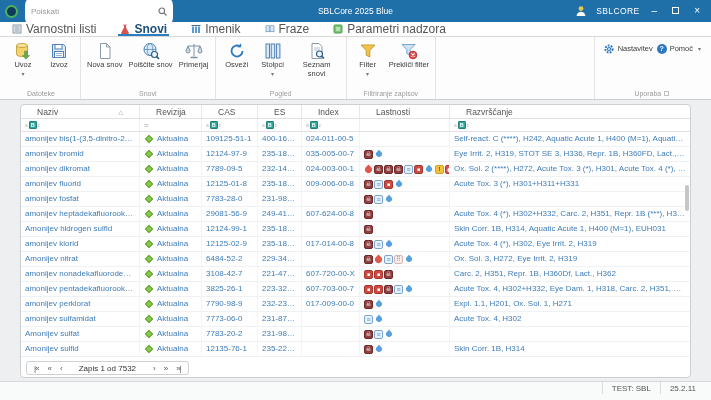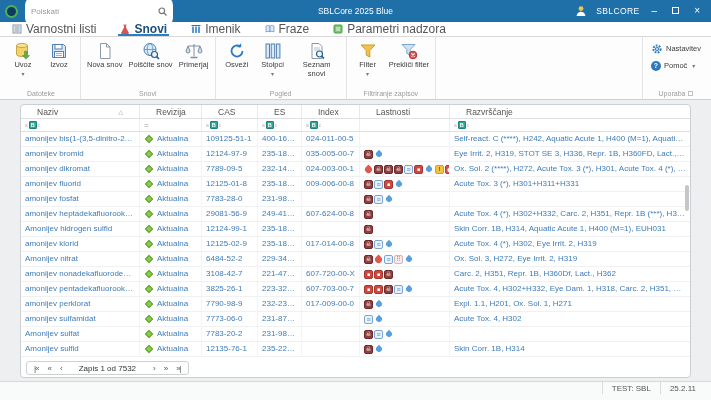--- a/index.html
+++ b/index.html
@@ -34,21 +34,21 @@
     height:2px; background:#2d7dc1; }
 
   
   .ribbon { height:63px; background:#fdfdfd; border-bottom:1px solid #cfcfcf;
     display:flex; align-items:stretch; padding:0 2px; flex:none; }
   .rgroup { display:flex; flex-direction:column; padding:3px 4px 0;
     border-right:1px solid #e4e4e4; }
   .rgroup.right { margin-left:auto; border-right:none; border-left:1px solid #e4e4e4;
     padding:5px 8px 0; }
   .rbuttons { flex:1; display:flex; align-items:flex-start; gap:2px; }
-  .rbuttons.vert { flex-direction:column; gap:4px; }
+  .rbuttons.vert { gap:4px; }
   .rbtn { min-width:34px; max-width:50px; display:flex; flex-direction:column;
     align-items:center; gap:1px; padding:1px 2px; text-align:center; cursor:default; }
   .rbtn .ic { height:19px; display:flex; align-items:center; }
   .lbl { font-size:7.5px; line-height:1.15; color:#3c3c3c; }
   .chev { font-size:6px; color:#777; line-height:1; }
   .chev2 { font-size:6px; color:#777; margin-left:2px; }
   .rstack { display:flex; flex-direction:column; gap:2px; padding:3px 2px 0; }
   .sbtn { display:flex; align-items:center; gap:3px; font-size:7.5px; color:#3c3c3c;
     height:13px; cursor:default; white-space:nowrap; }
   .sbtn.disabled { color:#b0b0b0; }

